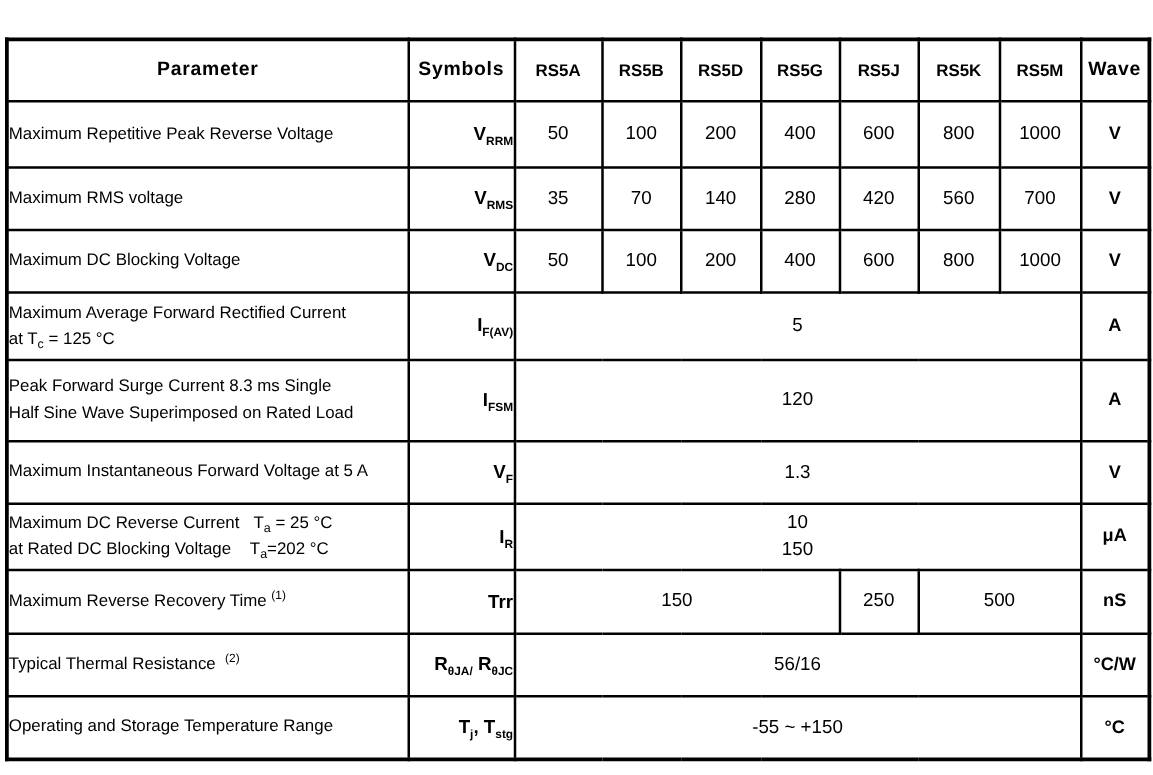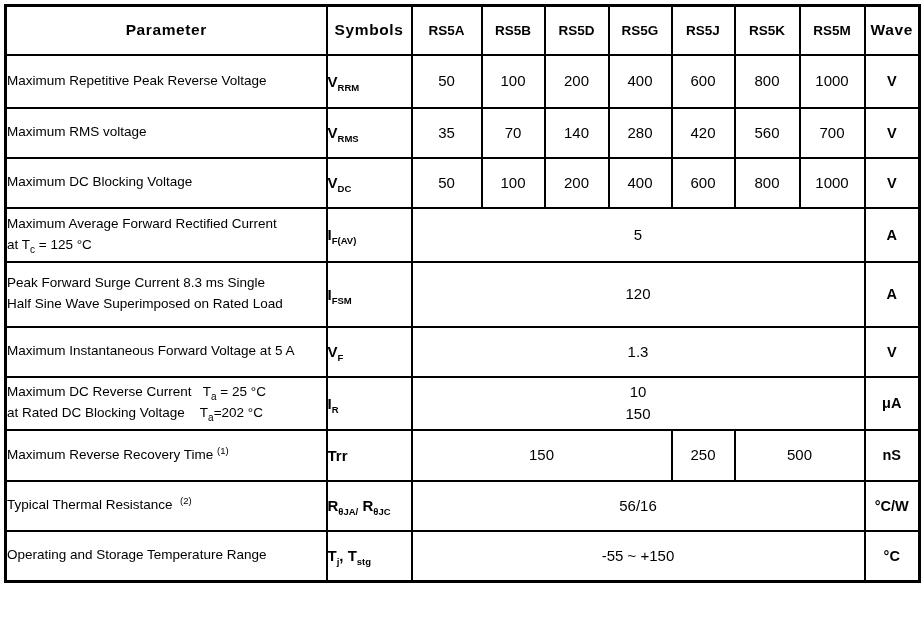--- a/index.html
+++ b/index.html
@@ -12,39 +12,40 @@
   .page {
     width: 922px; height: 620px;
     background: #fff;
     padding: 4px;
   }
   table.spec {
     border-collapse: collapse;
     table-layout: fixed;
     width: 914px;
     border: 3px solid #000;
+    margin-top: 26px;
   }
   table.spec th, table.spec td {
     border: 2px solid #000;
     padding: 0;
     vertical-align: middle;
     background: #fff;
   }
   tr.h { height: 49px; }
   th.h-main { font-size: 15.5px; font-weight: bold; letter-spacing: 0.6px; text-align: center; }
   th.h-part { font-size: 13.5px; font-weight: bold; text-align: center; }
   td.param {
     text-align: left;
     padding: 2px 4px 2px 8px;
     font-size: 13.5px;
     line-height: 1.55;
   }
   td.param sub { font-size: 10px; line-height: 0; }
   td.param sup { font-size: 9.5px; line-height: 0; }
-  td.sym { text-align: left; font-weight: bold; font-size: 15px; border-radius: 11px; }
+  td.sym { text-align: right; font-weight: bold; font-size: 15px; border-radius: 11px; }
   td.sym sub { font-size: 9.5px; line-height: 0; }
   td.val { text-align: center; font-size: 15px; white-space: pre-line; line-height: 1.45; }
   td.unit { text-align: center; font-weight: bold; font-size: 14.5px; }
   .pline { display: block; }
 </style>
 </head>
 <body>
 
 <div class="page">
   <table class="spec">

